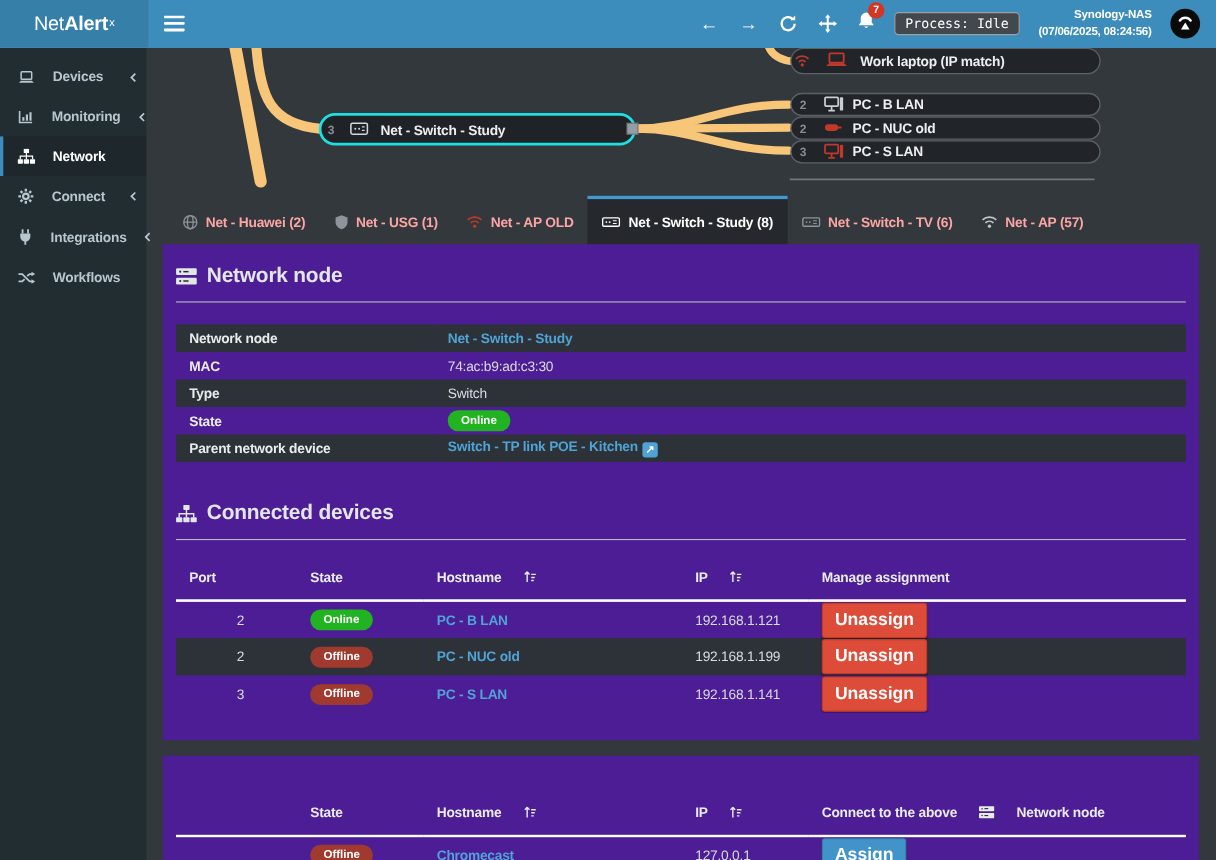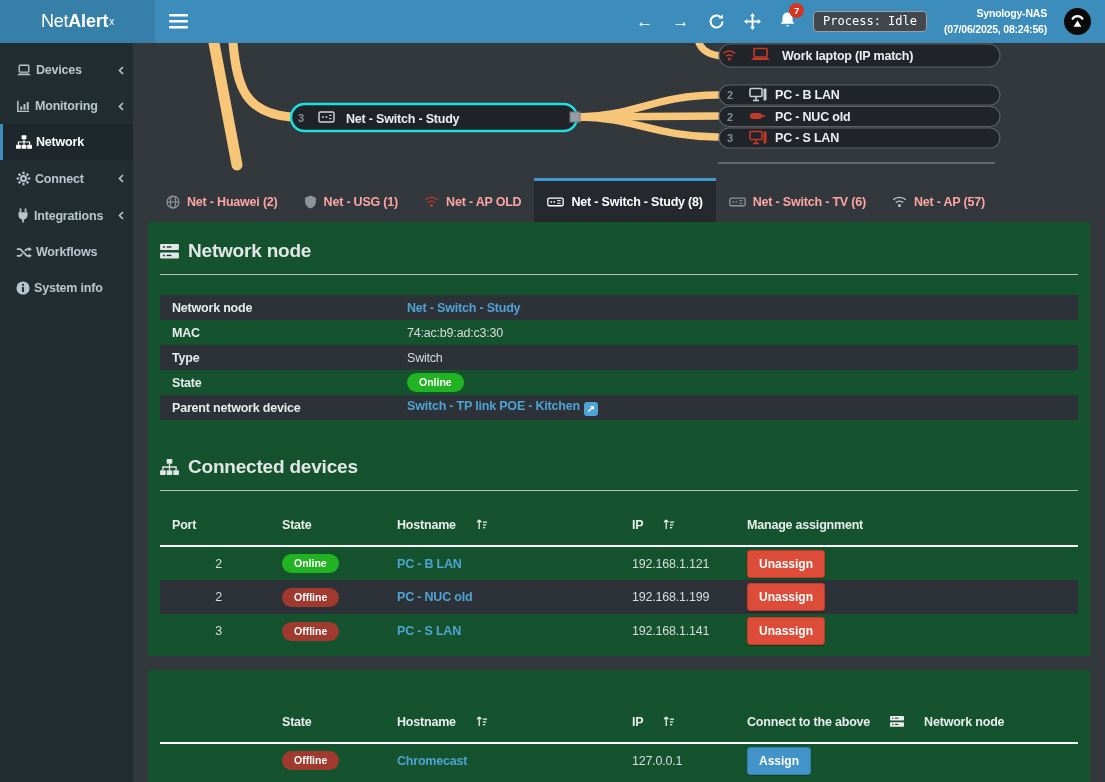--- a/index.html
+++ b/index.html
@@ -5,56 +5,56 @@
   * { box-sizing: border-box; }
   html,body { margin:0; padding:0; }
   body {
     width:1105px; height:782px; overflow:hidden;
     background:#33383d; color:#d9dcdf;
     font-family:"Liberation Sans", sans-serif;
     letter-spacing:-0.2px;
   }
   
   .main-header { position:fixed; top:0; left:0; right:0; height:43px; display:flex; z-index:30; }
-  .logo { width:155px; background:#367fa9; color:#fff; display:flex; align-items:center; justify-content:center; font-size:18px; }
+  .logo { width:135px; background:#367fa9; color:#fff; display:flex; align-items:center; justify-content:center; font-size:18px; }
   .logo .thin { font-weight:400; }
   .logo b { font-weight:700; }
   .logo sup { font-size:10px; margin-left:1px; }
   .navbar { flex:1; background:#3c8dbc; display:flex; align-items:center; padding:0 14px; color:#fff; }
   .hamburger { width:34px; height:43px; display:flex; align-items:center; justify-content:flex-start; cursor:pointer; }
   .nav-right { margin-left:auto; display:flex; align-items:center; gap:17px; }
   .nav-ico { width:19px; height:19px; display:flex; align-items:center; justify-content:center; color:#fff; font-size:17px; font-weight:700; cursor:pointer; }
   .bell-wrap { position:relative; cursor:pointer; }
   .notif-badge { position:absolute; top:-8px; right:-8px; min-width:15px; height:15px; background:#d33724; color:#fff;
     border-radius:50%; font-size:9.5px; font-weight:700; display:flex; align-items:center; justify-content:center; letter-spacing:0; }
   .process-pill { background:#43484e; border:1px solid #9aa0a6; border-radius:4px; padding:2px 9px 3px;
     font-family:"DejaVu Sans Mono", monospace; font-size:12px; letter-spacing:0; white-space:nowrap; }
   .nas-info { font-size:10.5px; font-weight:700; line-height:1.5; text-align:right; white-space:nowrap; }
   .avatar { width:27px; height:27px; border-radius:50%; background:#0a0a0a; display:flex; align-items:center; justify-content:center; cursor:pointer; }
   
   .sidebar { position:fixed; top:43px; left:0; bottom:0; width:133px; background:#222d32; z-index:20; padding-top:9px; }
-  .side-item { display:flex; align-items:center; gap:4px; padding:11px 9px 11px 13px; color:#b8c7ce;
+  .side-item { display:flex; align-items:center; gap:16px; padding:11px 9px 11px 13px; color:#b8c7ce;
     font-size:12.5px; font-weight:700; cursor:pointer; border-left:3px solid transparent; }
   .side-item.active { background:#1e282c; color:#fff; border-left-color:#3c8dbc; }
   .side-item svg { flex:0 0 auto; }
   .side-item .chev { margin-left:auto; }
   
   .content { margin-left:133px; padding-top:43px; }
   .diagram { height:135px; position:relative; }
   .diagram svg { display:block; }
   .node-label { font-family:"Liberation Sans",sans-serif; font-size:12.5px; font-weight:700; fill:#eceef0; }
   .badge-txt { font-family:"Liberation Sans",sans-serif; font-size:11px; font-weight:700; fill:#878d93; }
   
   .tabstrip { height:44px; display:flex; align-items:stretch; padding-left:20px; }
   .tab { display:flex; align-items:center; gap:7px; padding:0 13px; font-size:12.5px; font-weight:700;
     color:#fca5a5; border-top:3px solid transparent; cursor:pointer; white-space:nowrap; }
   .tab.active { background:#25292d; color:#fff; border-top-color:#3e9ad1; }
   .tab svg { display:block; }
   
-  .panel { background:#14532d; margin:0 15px; padding:18px 12px 8px; }
+  .panel { background:#4c1d95; margin:0 15px; padding:18px 12px 25px; }
   .panel.second { margin-top:14px; padding-bottom:70px; }
   .sec-title { display:flex; align-items:center; gap:9px; font-size:19px; font-weight:700; color:#e3e6e9; }
   .sec-divider { border-bottom:1px solid #b9bdc0; margin-top:12px; }
   .spacer-lg { height:36px; }
   
   .info-table { width:100%; border-collapse:collapse; margin-top:20px; font-size:12.5px; }
   .info-table td { height:25px; padding:0 0 0 12px; color:#d9dcdf; }
   .info-table tr:nth-child(odd) { background:#2c3237; }
   .info-table td.lbl { width:235px; font-weight:700; color:#e9eced; }
   .link { color:#4fa3d5; font-weight:700; text-decoration:none; cursor:pointer; }
@@ -65,21 +65,21 @@
   .badge-offline { background:#a03a2e; }
   
   .dev-table { width:100%; border-collapse:collapse; margin-top:14px; font-size:12.5px; table-layout:fixed; }
   .dev-table col.c-port { width:110px; } .dev-table col.c-state { width:115px; }
   .dev-table col.c-host { width:235px; } .dev-table col.c-ip { width:115px; }
   .dev-table th { text-align:left; color:#e9eced; font-weight:700; padding:13px 0 13px 12px; border-bottom:2px solid #fbfcfc; }
   .dev-table td { padding:0 0 0 12px; height:34px; color:#d9dcdf; }
   .dev-table tbody tr.striped { background:#2c3237; }
   .td-port { text-align:right; padding-right:48px !important; }
   .th-flex { display:flex; align-items:flex-start; gap:20px; }
-  .btn { display:inline-block; border-radius:3px; font-size:12px; font-weight:700; color:#fff; padding:6px 11px;
+  .btn { display:inline-block; border-radius:3px; font-size:16px; font-weight:700; color:#fff; padding:6px 11px;
     cursor:pointer; font-family:inherit; box-shadow:0 1px 1px rgba(0,0,0,.25); letter-spacing:0; }
   .btn-danger { background:#dd4b39; border:1px solid #c23a28; }
   .btn-primary { background:#4193c9; border:1px solid #367fa9; }
 </style>
 </head>
 <body>
 
 <header class="main-header">
   <div class="logo">
     <span class="thin">Net</span>
@@ -221,28 +221,20 @@
           <path d="M1 3.5h4l8 8h3"></path>
           <path d="M1 11.5h4l2.6-2.6"></path>
           <path d="M10.4 5.6L13 3.5h3"></path>
         </g>
         <g fill="currentColor">
           <path d="M15 1l4 2.5-4 2.5z"></path>
           <path d="M15 9l4 2.5-4 2.5z"></path>
         </g>
       </svg>
     <span>Workflows</span>
-  </div>
-  <div class="side-item">
-    <svg width="14" height="14" viewBox="0 0 16 16">
-        <circle cx="8" cy="8" r="7.5" fill="currentColor"></circle>
-        <circle cx="8" cy="4.3" r="1.3" fill="#222d32"></circle>
-        <rect x="6.8" y="6.6" width="2.4" height="6" rx="1" fill="#222d32"></rect>
-      </svg>
-    <span>System info</span>
   </div>
 </aside>
 
 <div class="content">
 
   <div class="diagram">
     <svg width="972" height="135" viewBox="0 0 972 135">
 
       <g stroke="#f7c678" fill="none" stroke-linecap="round">
         <path d="M81 0 L104 122" stroke-width="11"></path>

